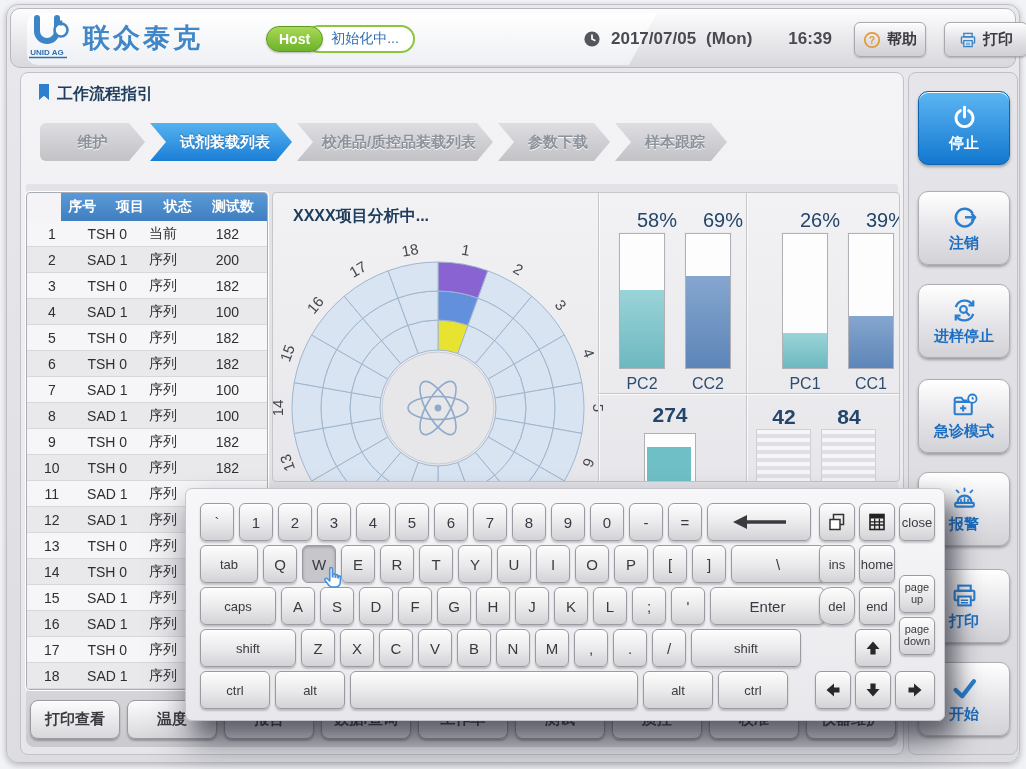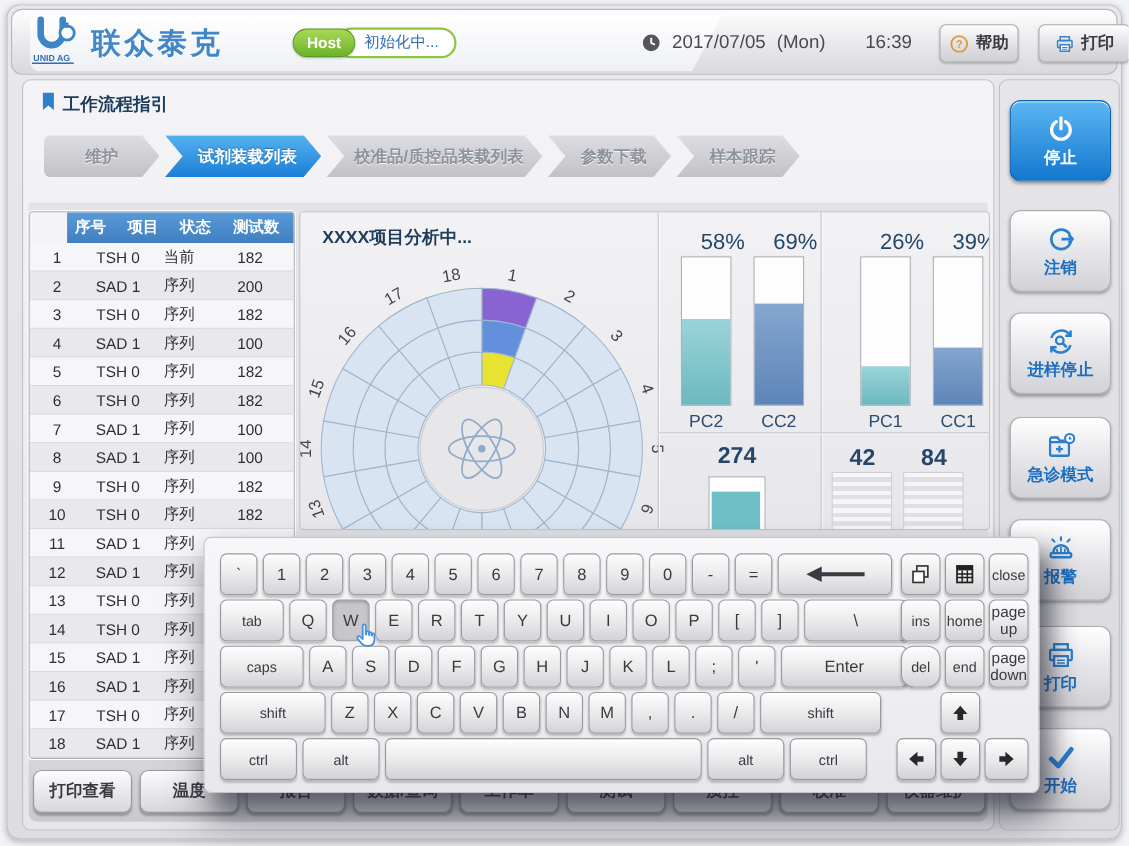--- a/index.html
+++ b/index.html
@@ -9,21 +9,21 @@
   .frame { position:absolute; left:6px; top:4px; width:1014px; height:759px; background:linear-gradient(180deg,#e9e9ed,#dcdce1); border:1px solid #bfbfc5; border-radius:12px; box-shadow:0 2px 6px rgba(0,0,0,.25); }
 
   
   .topbar { position:absolute; left:10px; top:8px; width:1006px; height:60px; background:linear-gradient(180deg,#fdfdfe,#d8d8dd); border:1px solid #b8b8be; border-radius:10px; }
   .logo-panel { position:absolute; left:16px; top:4px; width:630px; height:52px; background:linear-gradient(180deg,#ffffff,#eef0f4); clip-path:polygon(0 0,100% 0,calc(100% - 28px) 100%,0 100%); border-radius:10px 0 0 10px; }
   .logo-wrap { position:absolute; left:14px; top:4px; display:flex; align-items:center; gap:10px; }
   .brand { font-size:27px; font-weight:bold; color:#4187c8; letter-spacing:3px; text-shadow:0 1px 1px rgba(255,255,255,.8); }
   .host-wrap { position:absolute; left:255px; top:16px; display:flex; align-items:center; }
   .host-status { background:#fff; border:2px solid #8cc63e; border-radius:14px; color:#2e6db4; padding:3px 14px 3px 24px; font-size:14px; margin-left:-18px; }
   .host-badge { background:linear-gradient(180deg,#a9d856,#6cb32a); border:1px solid #5a9a22; color:#fff; font-weight:bold; border-radius:14px; padding:4px 12px; font-size:14px; z-index:2; box-shadow:0 1px 2px rgba(0,0,0,.25); }
-  .clock-wrap { position:absolute; left:572px; top:20px; display:flex; align-items:center; gap:10px; color:#4a4a50; font-weight:normal; font-size:17px; }
+  .clock-wrap { position:absolute; left:572px; top:20px; display:flex; align-items:center; gap:10px; color:#4a4a50; font-weight:bold; font-size:17px; }
   .tb-btn { position:absolute; top:13px; height:35px; display:flex; align-items:center; justify-content:center; gap:6px; background:linear-gradient(180deg,#fdfdfd,#dfdfe3 60%,#cfcfd4); border:1px solid #a8a8ae; border-radius:6px; font-size:15px; font-weight:bold; color:#3a3a40; box-shadow:inset 0 1px 0 #fff,0 1px 2px rgba(0,0,0,.2); cursor:pointer; }
   .help-btn { left:843px; width:72px; }
   .print-btn-top { left:933px; width:84px; }
 
   
   .main-bg { position:absolute; left:20px; top:72px; width:884px; height:683px; background:linear-gradient(180deg,#f4f4f6,#e6e6ea); border:1px solid #c2c2c8; border-radius:8px; }
   .content-bg { position:absolute; left:26px; top:184px; width:872px; height:502px; background:#e3e3e7; border-radius:3px; }
   .bottom-strip { position:absolute; left:26px; top:690px; width:872px; height:57px; background:linear-gradient(180deg,#d6d6da,#c9c9ce); border-radius:4px 4px 8px 8px; }
   .wf-title { position:absolute; left:38px; top:84px; display:flex; align-items:center; gap:7px; font-size:16px; font-weight:bold; color:#1e3c5c; }
 
@@ -68,21 +68,21 @@
   .sb-icon svg { width:100%; height:100%; }
 
   
   .bb-btn { position:absolute; top:10px; width:90px; height:39px; border-radius:8px; background:linear-gradient(180deg,#fcfcfd,#d8d8dc); border:1px solid #9a9aa2; box-shadow:inset 0 1px 0 #fff,0 2px 2px rgba(0,0,0,.25); display:flex; align-items:center; justify-content:center; font-size:15px; font-weight:bold; color:#3a3a40; cursor:pointer; }
 
   
   .keyboard { position:absolute; left:185px; top:488px; width:760px; height:233px; background:linear-gradient(180deg,#f7f7f9,#e8e8ec); border:1px solid #c4c4ca; border-radius:7px; box-shadow:10px 14px 22px rgba(35,35,50,.55), 0 26px 40px rgba(35,35,50,.35); z-index:60; padding:14px; }
   .kb-row { position:relative; display:flex; gap:5px; height:38px; margin-bottom:4px; }
   .key { height:38px; display:flex; align-items:center; justify-content:center; background:linear-gradient(180deg,#fdfdfd 0%,#e9e9eb 55%,#d3d3d7); border:1px solid #9a9aa2; border-radius:6px; box-shadow:inset 0 1px 0 #fff,0 2px 2px rgba(0,0,0,.2); font-size:15px; color:#3a3a40; cursor:pointer; }
   .key.small { font-size:13px; }
-  .key.xsmall { font-size:14px; line-height:1.05; text-align:center; }
+  .key.xsmall { font-size:11px; line-height:1.05; text-align:center;margin-top:30px; }
   .key.pressed { background:#c7c7cb; box-shadow:inset 0 1px 3px rgba(0,0,0,.25); }
   .key.spacer { visibility:hidden; }
   .kb-side { position:absolute; right:-5px; top:0; display:flex; gap:4px; }
   .key svg { display:block; }
   .hand-cursor { position:absolute; left:134px; top:76px; width:26px; height:26px; z-index:5; pointer-events:none; }
 
   .icon16 svg { width:18px; height:18px; display:block; }
 </style>
 </head>
 <body>

